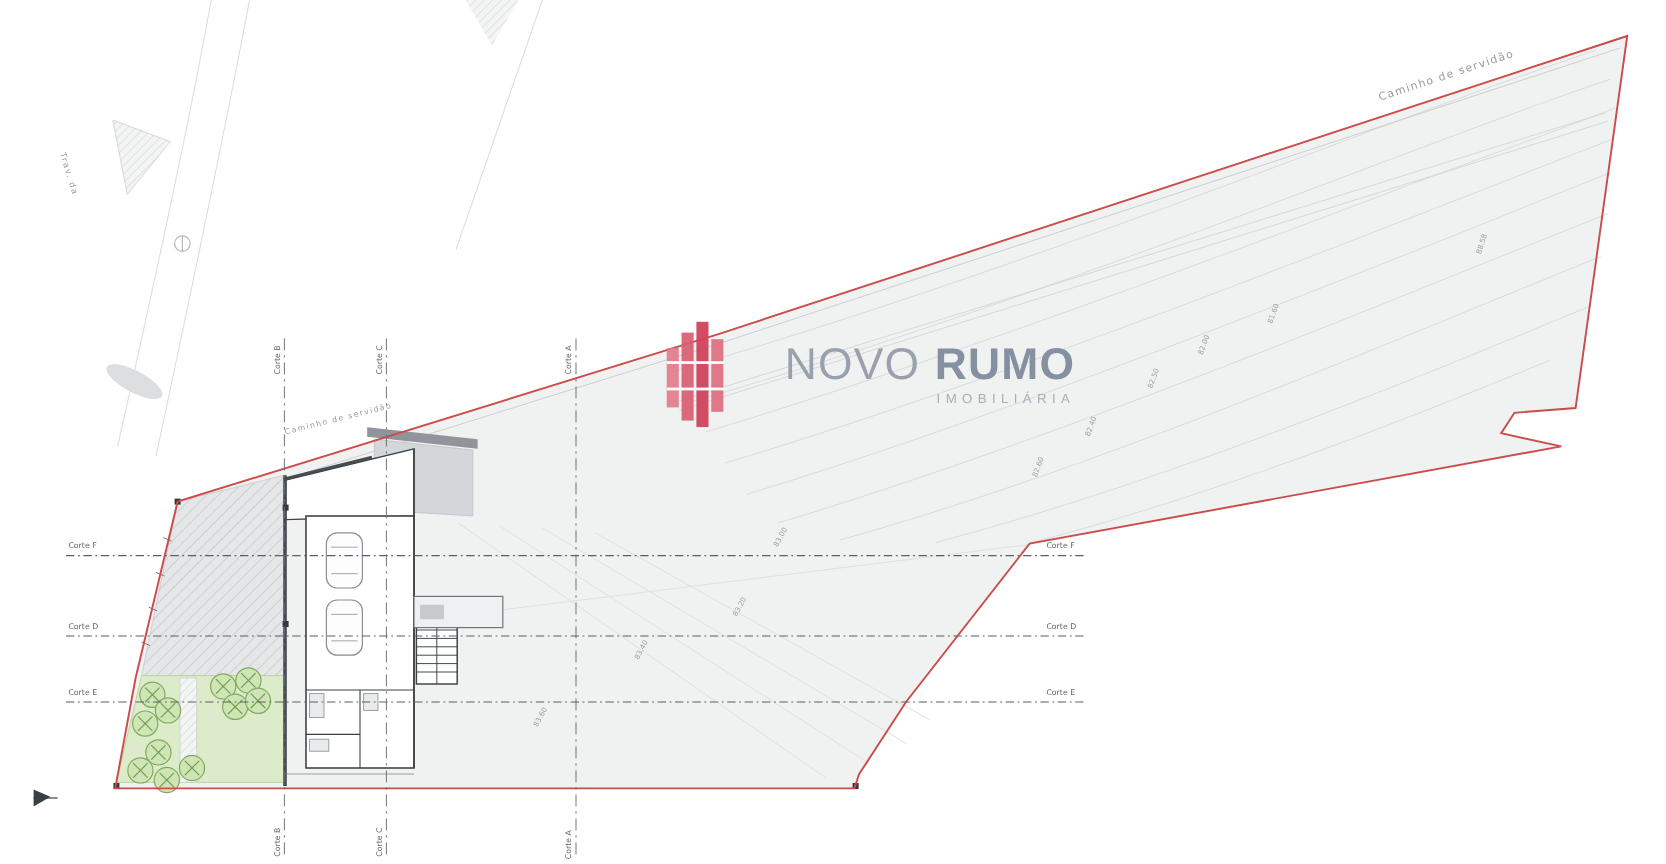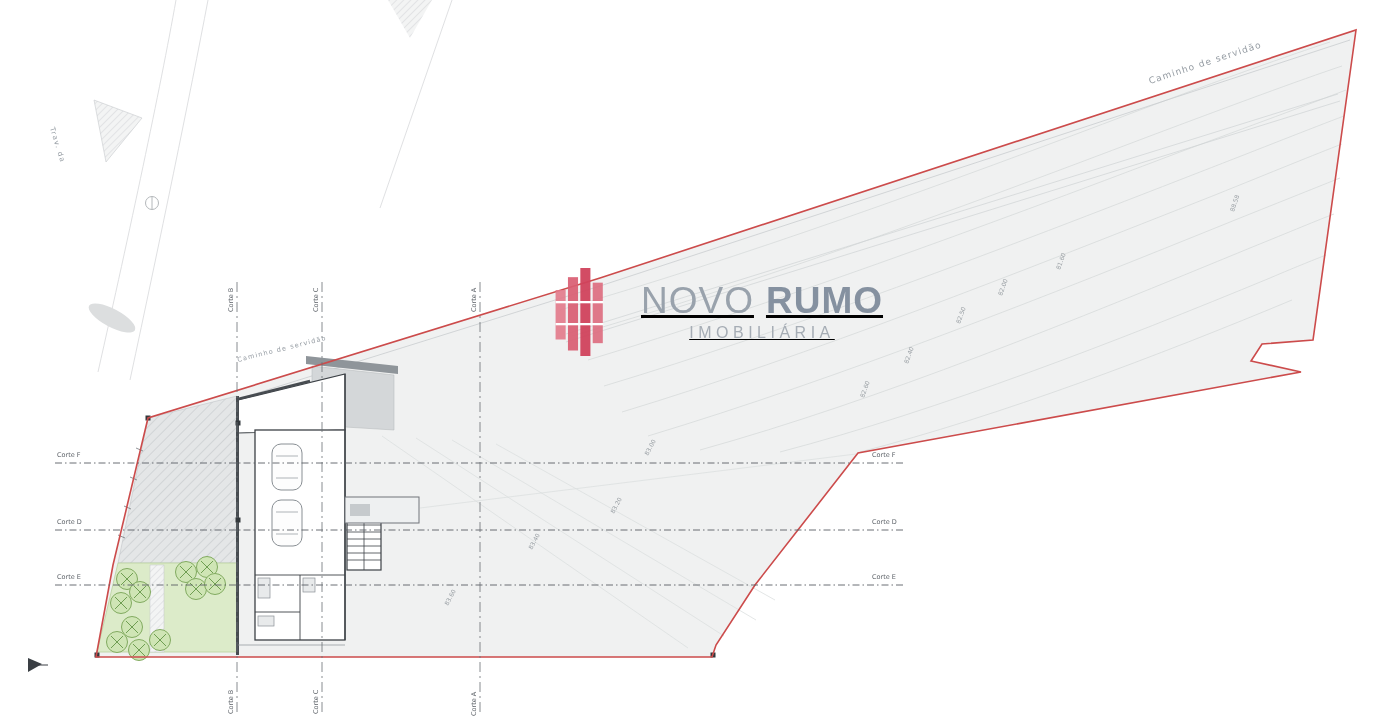--- a/index.html
+++ b/index.html
@@ -9,30 +9,29 @@
     font-family:"Liberation Sans", sans-serif;
   }
   #stage{position:absolute;inset:0;}
   svg text{font-family:"DejaVu Sans", sans-serif;}
   .lbl{fill:#5f646a;font-size:6.5px;}
   .lbl-sm{fill:#9aa0a5;font-size:6px;}
   .road{fill:#949ba2;letter-spacing:1.2px;}
   
   .watermark{
     position:absolute;left:553px;top:268px;
-    display:flex;align-items:center;gap:26px;
+    display:flex;align-items:center;gap:39px;
     pointer-events:none;
-    text-decoration:underline;
   }
   .brand-text{display:flex;flex-direction:column;}
   .brand-line{font-size:37px;line-height:1;white-space:nowrap;}
   .brand-novo{color:#99a2ac;font-weight:400;letter-spacing:1px;margin-right:12px;}
   .brand-rumo{color:#8591a0;font-weight:700;letter-spacing:1px;}
   .brand-sub{
-    margin-top:5px;text-align:center;font-size:16px;
+    margin-top:5px;text-align:right;font-size:11px;
     letter-spacing:4.5px;color:#a6adb5;
   }
 </style>
 </head>
 <body>
 
 <div id="stage">
 <svg width="1388" height="720" viewBox="0 0 1388 720">
   <defs>
     <pattern id="hatchA" width="7" height="7" patternUnits="userSpaceOnUse" patternTransform="rotate(45)">

